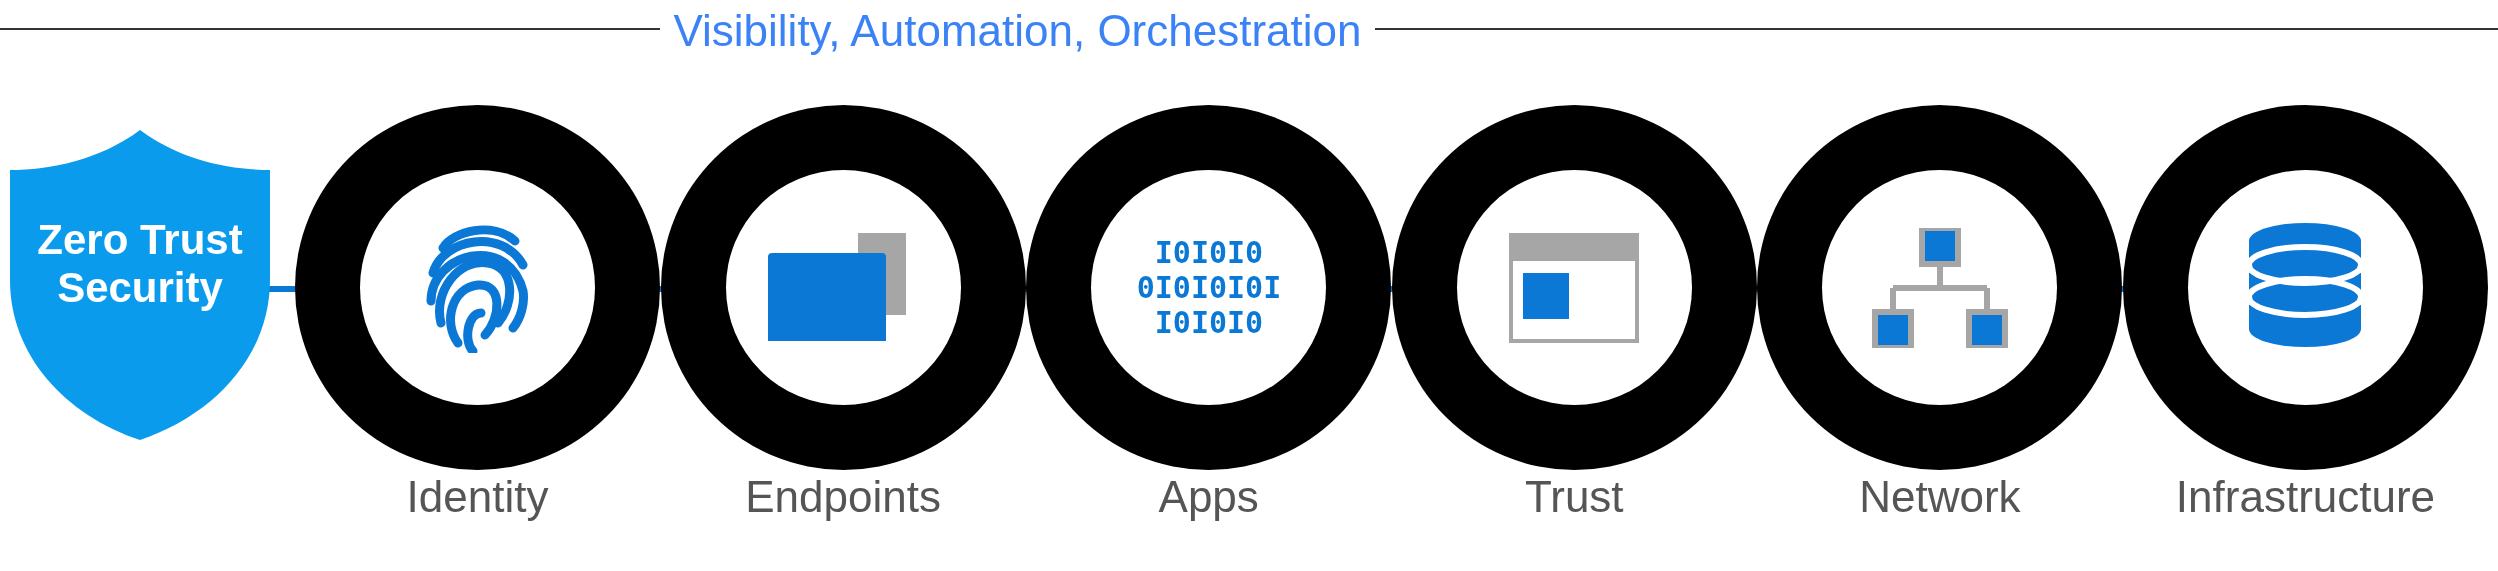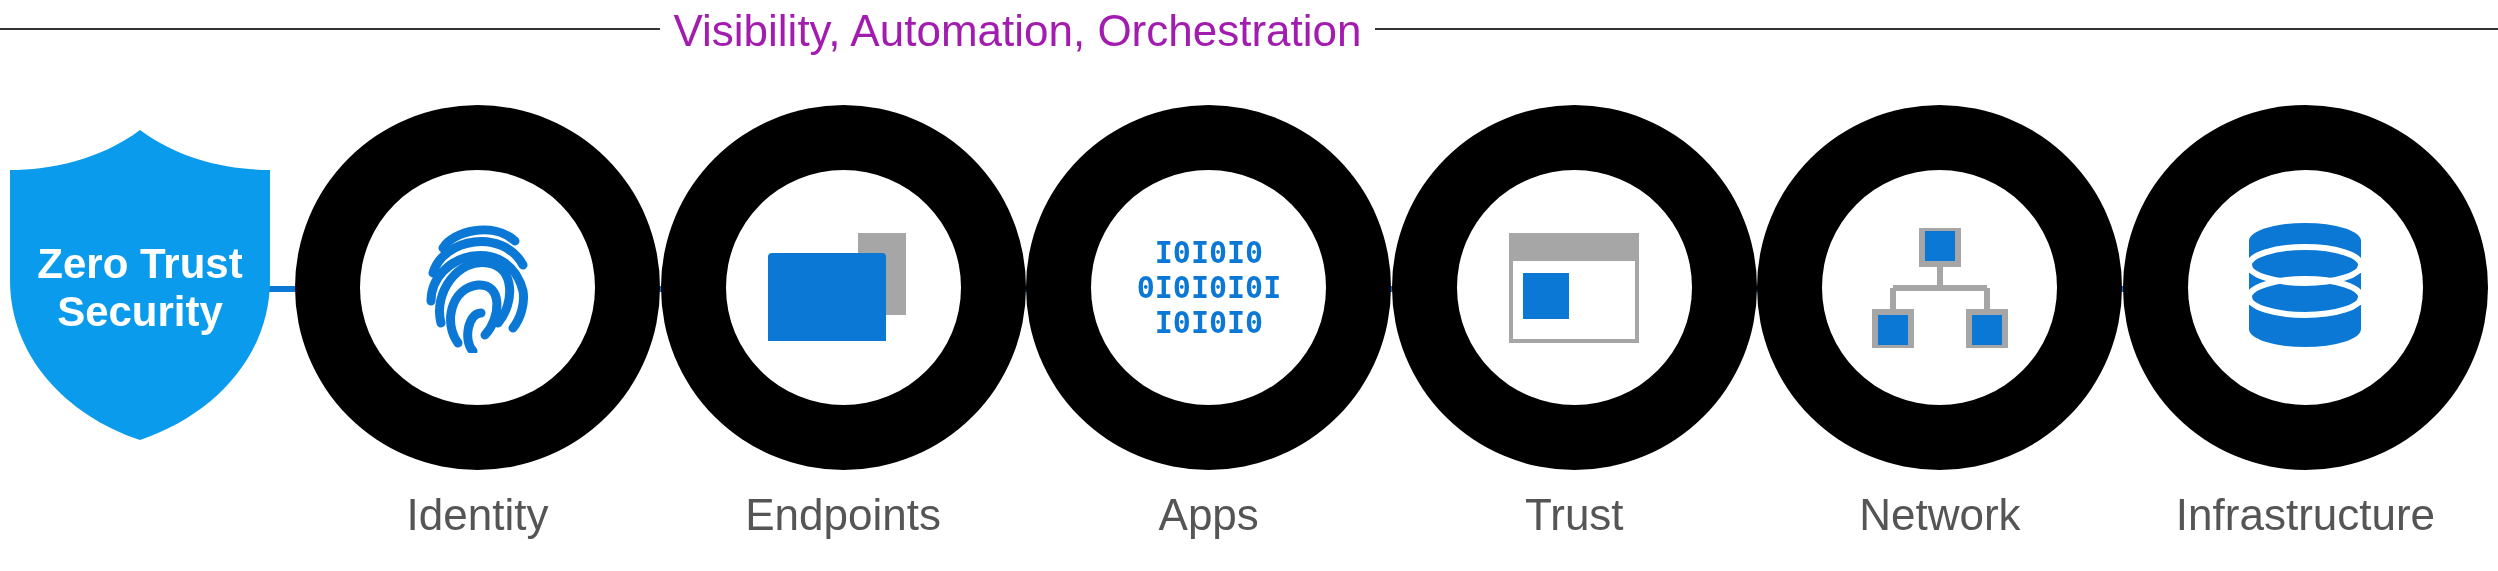--- a/index.html
+++ b/index.html
@@ -24,21 +24,21 @@
   }
   .header-line.left { left: 0; width: 660px; }
   .header-line.right { right: 0; width: 1123px; }
   .header-title {
     position: absolute;
     top: 6px;
     left: 660px;
     right: 1123px;
     text-align: center;
     font-size: 44px;
-    color: #a21caf;
+    color: #3b82f6;
     font-weight: 400;
   }
   
   .connector {
     position: absolute;
     top: 286px;
     left: 140px;
     right: 140px;
     height: 6px;
     background: #0a78d4;
@@ -56,21 +56,20 @@
     position: absolute;
     top: 86px;
     left: 0;
     right: 0;
     text-align: center;
     color: #fff;
     font-size: 42px;
     font-weight: 600;
     line-height: 1.15;
     padding: 0 12px;
-    margin-top: 24px;
   }
   
   .pillars {
     position: absolute;
     top: 105px;
     left: 295px;
     right: 10px;
     display: flex;
     justify-content: space-between;
   }
@@ -94,21 +93,21 @@
     width: 235px;
     height: 235px;
     border-radius: 50%;
     background: #fff;
     display: flex;
     align-items: center;
     justify-content: center;
   }
   .ring-inner svg { display: block; }
   .pillar-label {
-    margin-top: 20px;
+    margin-top: 2px;
     font-size: 44px;
     color: #555;
     font-weight: 400;
     text-align: center;
   }
 </style>
 </head>
 <body>
 
 <div class="diagram">

